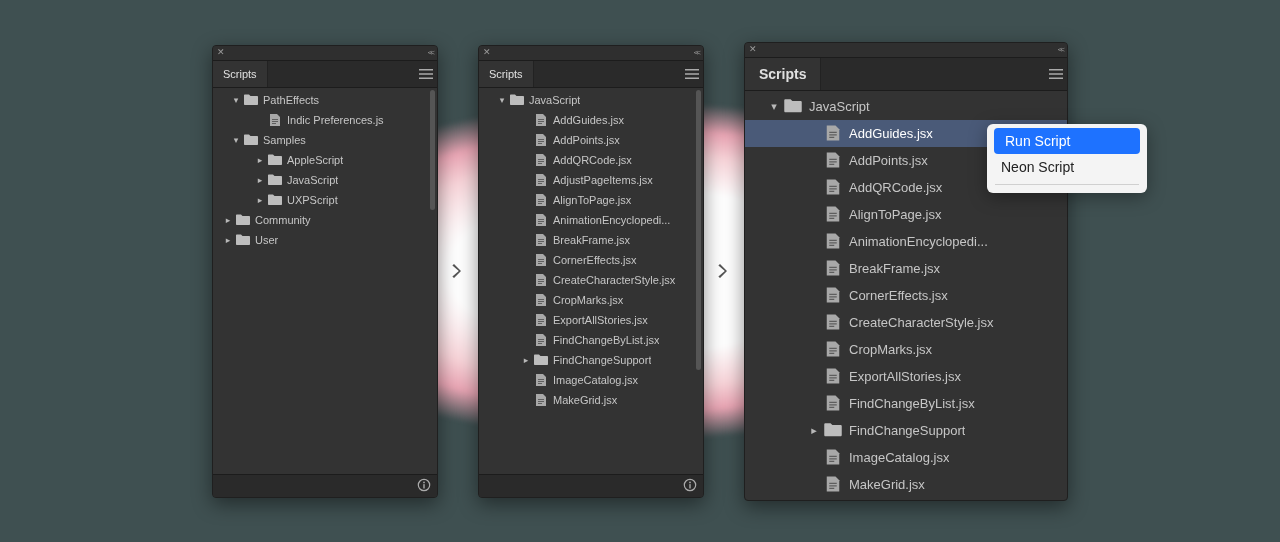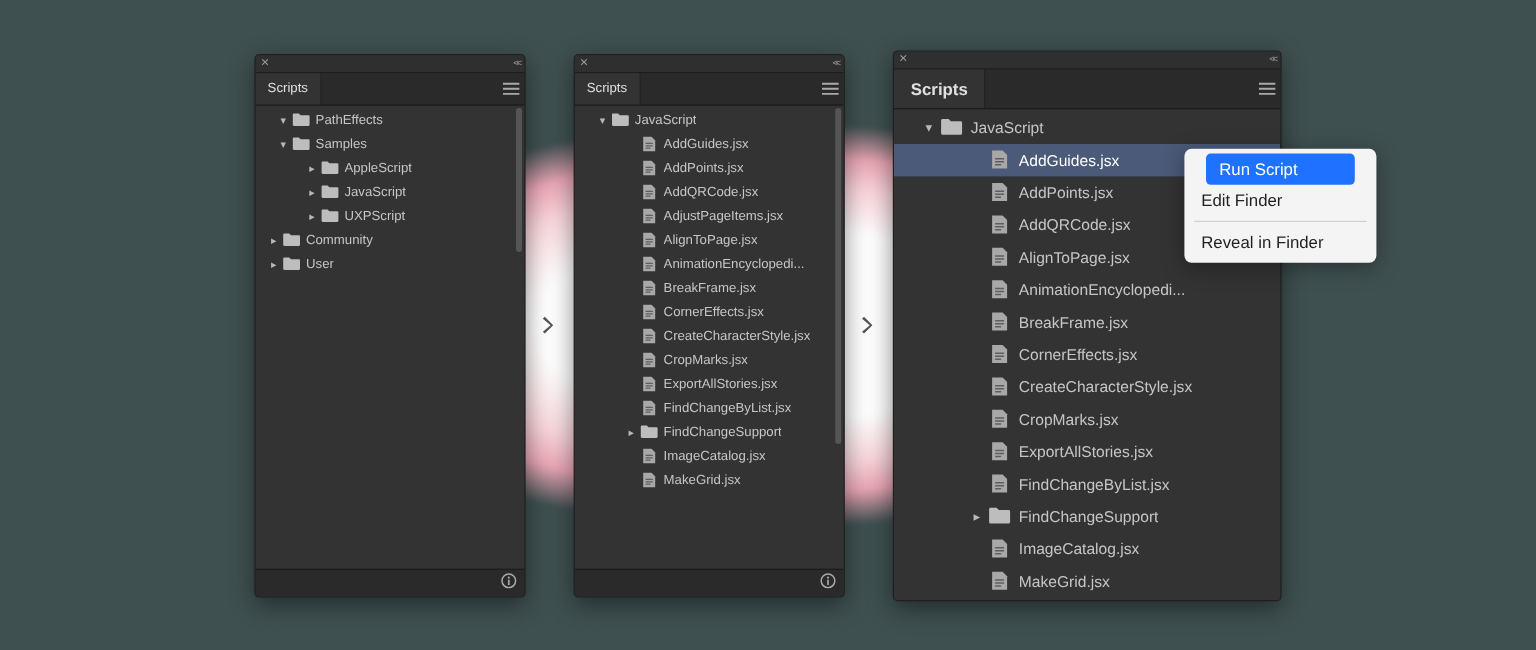--- a/index.html
+++ b/index.html
@@ -180,21 +180,21 @@
     width:160px;
   }
   .context-menu .mi {
     padding:5px 14px;
     white-space:nowrap;
   }
   .context-menu .mi.hl {
     background:#1e72ff;
     color:#fff;
     border-radius:4px;
-    margin:0 18px;
+    margin:0 7px;
     padding:5px 11px;
   }
   .context-menu .sep {
     height:1px;
     background:#d0d0d0;
     margin:4px 8px;
   }
 
   
   .ind { display:inline-block; }
@@ -255,20 +255,30 @@
               <span class="ind" style="width: 16px;"></span>
               <span class="twisty">▾</span>
               <span class="icon">
                 <svg viewBox="0 0 16 16">
                   <use href="#i-folder"></use>
                 </svg>
               </span>
               <span class="label">PathEffects</span>
             </div>
             <div class="node">
+              <span class="ind" style="width: 40px;"></span>
+              <span class="twisty"></span>
+              <span class="icon">
+                <svg viewBox="0 0 16 16">
+                  <use href="#i-script"></use>
+                </svg>
+              </span>
+              <span class="label">Indic Preferences.js</span>
+            </div>
+            <div class="node">
               <span class="ind" style="width: 16px;"></span>
               <span class="twisty">▾</span>
               <span class="icon">
                 <svg viewBox="0 0 16 16">
                   <use href="#i-folder"></use>
                 </svg>
               </span>
               <span class="label">Samples</span>
             </div>
             <div class="node">
@@ -698,20 +708,19 @@
                   <use href="#i-script"></use>
                 </svg>
               </span>
               <span class="label">MakeGrid.jsx</span>
             </div>
           </div>
       </div>
 
       <div class="context-menu" id="ctx" style="left: 243px; top: 82px;">
           <div class="mi hl">Run Script</div>
-          <div class="mi">Edit Finder</div>
+          <div class="mi">Neon Script</div>
           <div class="sep"></div>
-          <div class="mi">Reveal in Finder</div>
         </div>
     </div>
 
   </div>
 </div>
 
 </body></html>

